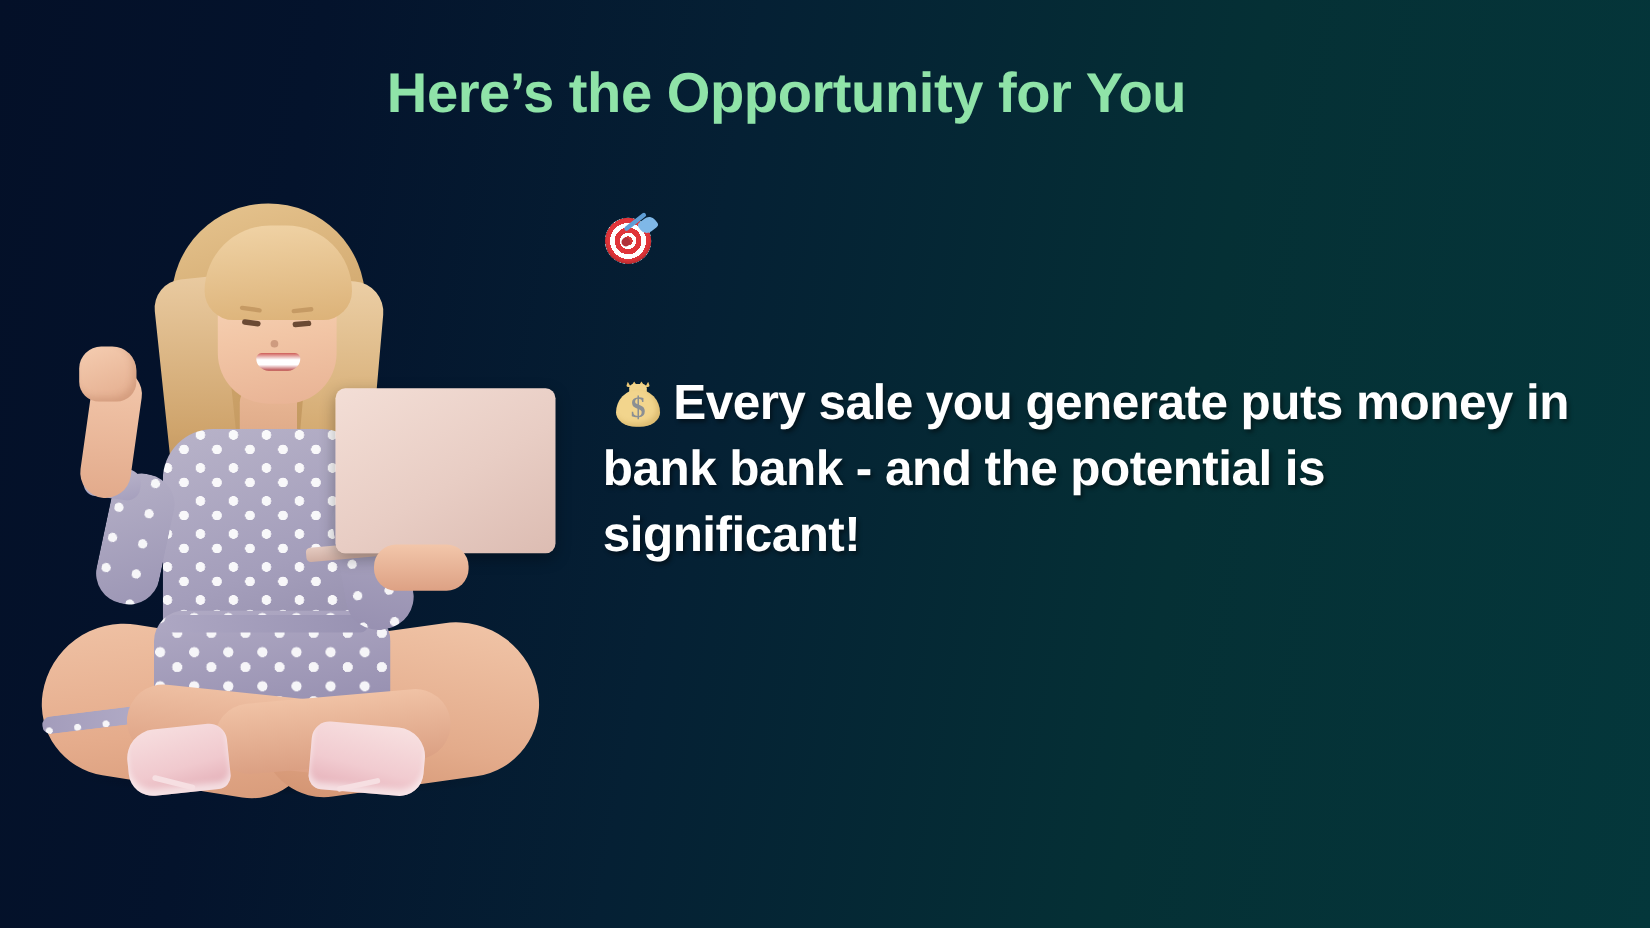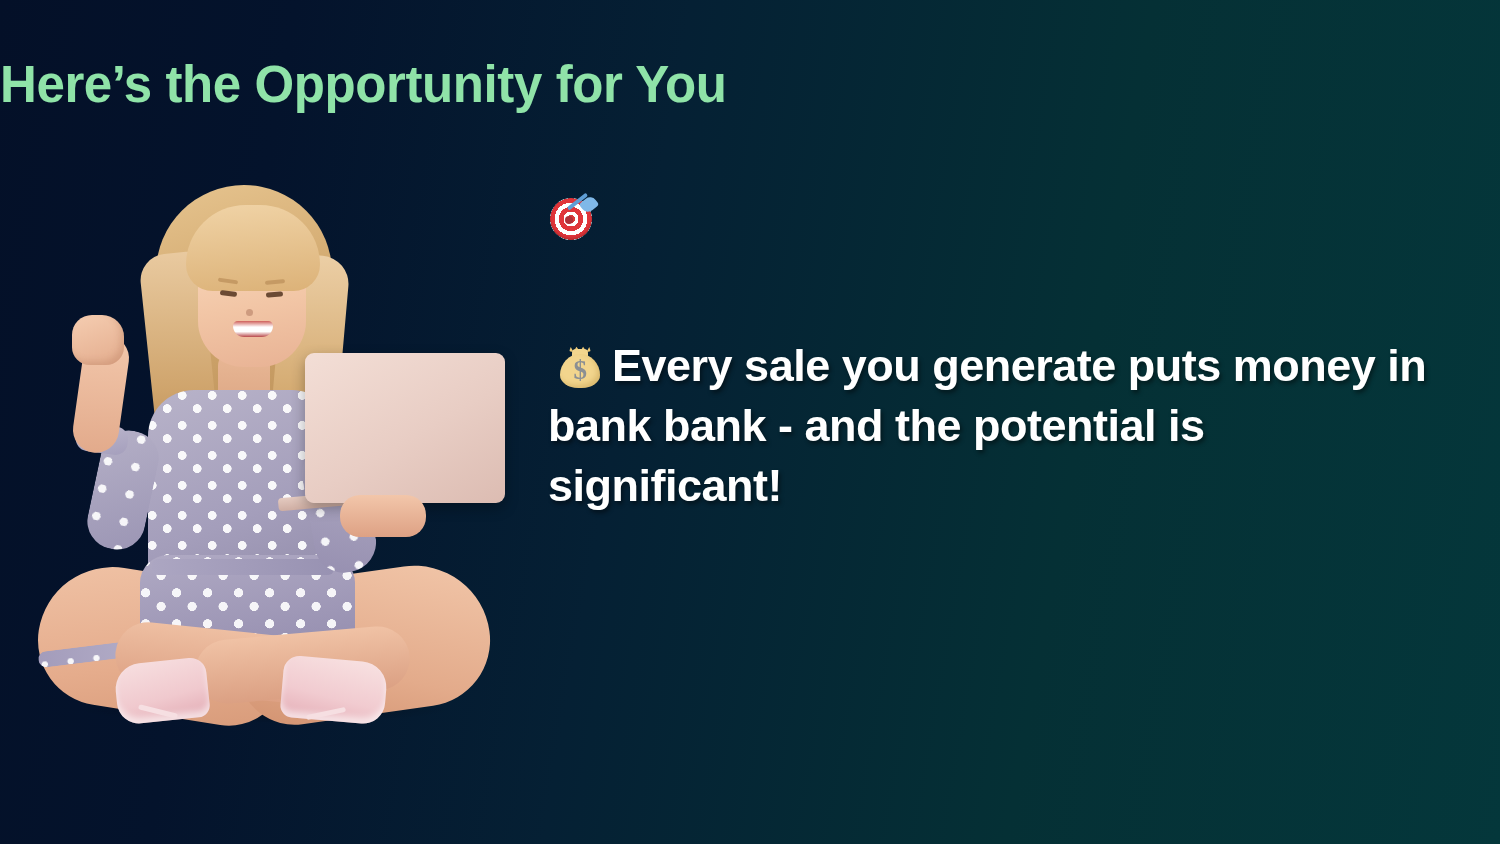--- a/index.html
+++ b/index.html
@@ -21,20 +21,21 @@
         #053035 70%,
         #04373b 100%);
     overflow:hidden;
   }
 
   
   #title {
     position:absolute;
     left:0; top:55px;
     width:1430px;
+    text-align:center;
     font-family:"Liberation Sans", sans-serif;
     font-size:51px;
     font-weight:bold;
     letter-spacing:-0.4px;
     color:#8fe3a8;
     white-space:nowrap;
   }
 
   
   #copy {

